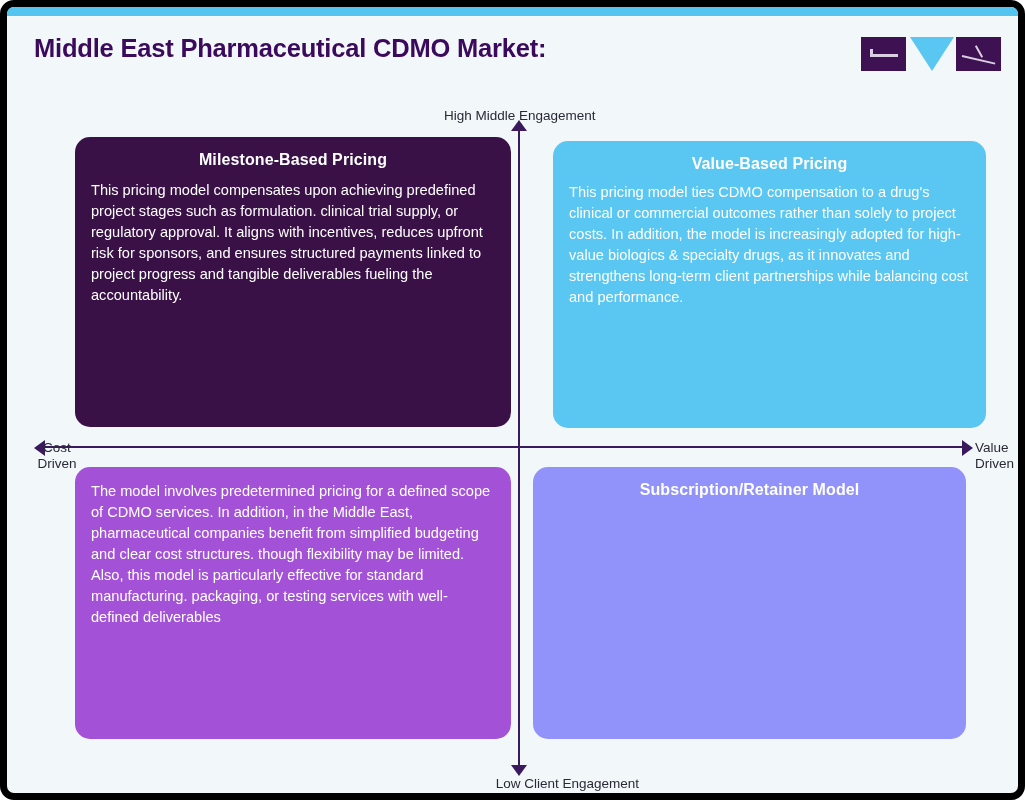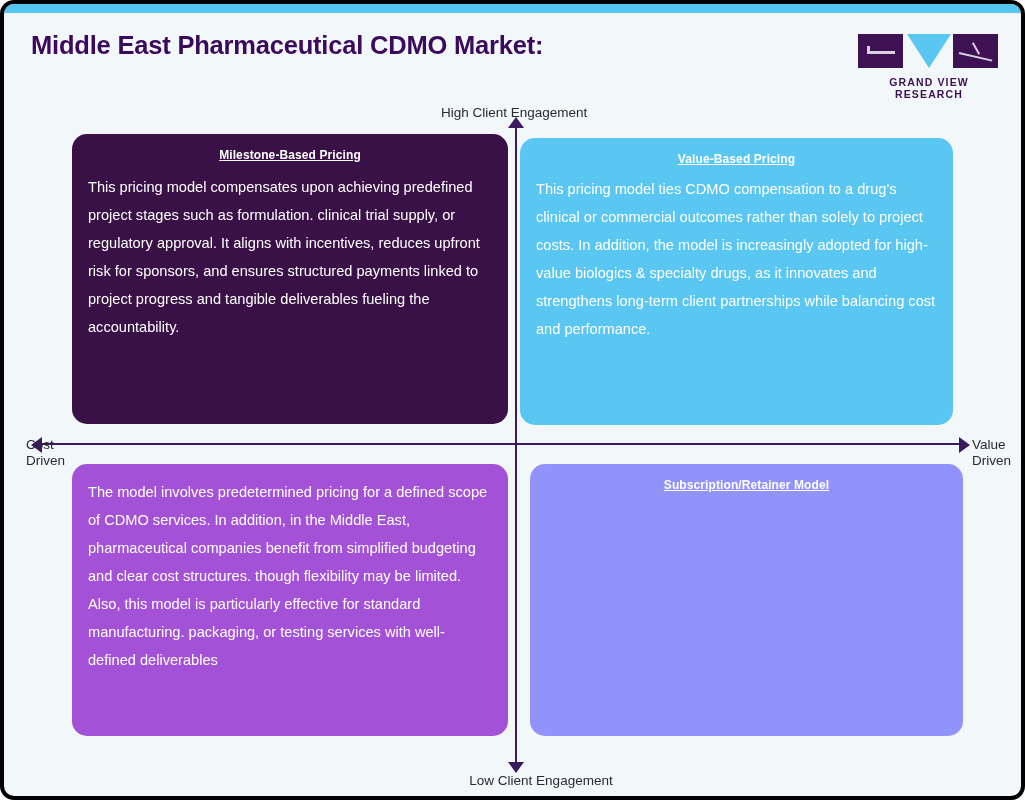--- a/index.html
+++ b/index.html
@@ -11,21 +11,21 @@
     background: #ffffff;
     font-family: "Liberation Sans", sans-serif;
   }
 
   .canvas {
     position: relative;
     width: 1025px;
     height: 800px;
     background: #f2f7fa;
     border-radius: 14px;
-    border: 4px solid #000000;
+    border: 7px solid #000000;
     overflow: hidden;
   }
 
   .top-bar {
     position: absolute;
     top: 0; left: 0;
     width: 1025px;
     height: 9px;
     background: #53c5f0;
   }
@@ -181,60 +181,59 @@
     white-space: pre-line;
   }
   .axis-label.top {
     left: 437px; top: 101px;
     width: 180px;
     text-align: left;
   }
   .axis-label.bottom {
     left: 442px; top: 769px;
     width: 190px;
-    text-align: center;
+    text-align: right;
   }
   .axis-label.west {
     left: 22px; top: 433px;
     width: 56px;
   }
   .axis-label.east {
     left: 968px; top: 433px;
     width: 58px;
   }
 
   
   .card {
     position: absolute;
     border-radius: 15px;
     padding: 14px 16px 16px 16px;
   }
   .card-title {
     text-align: center;
     color: #ffffff;
     font-family: "Liberation Sans Narrow", "Liberation Sans", sans-serif;
-    font-size: 12px;
+    font-size: 16px;
     font-weight: bold;
     letter-spacing: 0.1px;
     margin-bottom: 11px;
-    text-decoration: underline;
   }
   .card-body {
     color: #ffffff;
     font-size: 14.6px;
-    line-height: 28px;
+    line-height: 21px;
   }
 
   #card-milestone {
     left: 68px;  top: 130px;
     width: 436px; height: 290px;
     background: #3a1147;
   }
   #card-value {
-    left: 516px; top: 134px;
+    left: 546px; top: 134px;
     width: 433px; height: 287px;
     background: #5ac6f2;
   }
   #card-fixed {
     left: 68px;  top: 460px;
     width: 436px; height: 272px;
     background: #a352d8;
   }
   #card-subscription {
     left: 526px; top: 460px;
@@ -255,34 +254,33 @@
     <div class="page-title" style="color: rgb(59, 10, 92);">
       <span>Middle East Pharmaceutical CDMO Market:</span>
     </div>
 
     <div class="logo">
       <div class="logo-marks">
         <div class="logo-sq left"></div>
         <div class="logo-tri"></div>
         <div class="logo-sq right"></div>
       </div>
-      <div class="logo-text">GRAND VIEW RESEARCH</div>
     </div>
   </div>
 
   <div class="axis-v" style="background: rgb(58, 26, 92);"></div>
   <div class="axis-h" style="background: rgb(58, 26, 92);"></div>
   <div class="arrow up" style="border-bottom-color: rgb(58, 26, 92);"></div>
   <div class="arrow down" style="border-top-color: rgb(58, 26, 92);"></div>
   <div class="arrow left" style="border-right-color: rgb(58, 26, 92);"></div>
   <div class="arrow right" style="border-left-color: rgb(58, 26, 92);"></div>
 
-  <div class="axis-label top" style="color: rgb(42, 42, 53);">High Client Engagement</div>
+  <div class="axis-label top" style="color: rgb(42, 42, 53);">High Middle Engagement</div>
   <div class="axis-label bottom" style="color: rgb(42, 42, 53);">Low Client Engagement</div>
-  <div class="axis-label west" style="color: rgb(42, 42, 53);">Cost
+  <div class="axis-label west" style="color: rgb(42, 42, 53); text-align: center;">Cost
 Driven</div>
   <div class="axis-label east" style="color: rgb(42, 42, 53);">Value
 Driven</div>
 
   <div class="card" id="card-milestone" style="background: rgb(58, 17, 71);">
     <div class="card-title">Milestone-Based Pricing</div>
     <div class="card-body">This pricing model compensates upon achieving predefined project stages such as formulation. clinical trial supply, or regulatory approval. It aligns with incentives, reduces upfront risk for sponsors, and ensures structured payments linked to project progress and tangible deliverables fueling the accountability.</div>
   </div>
 
   <div class="card" id="card-value" style="background: rgb(90, 198, 242);">

